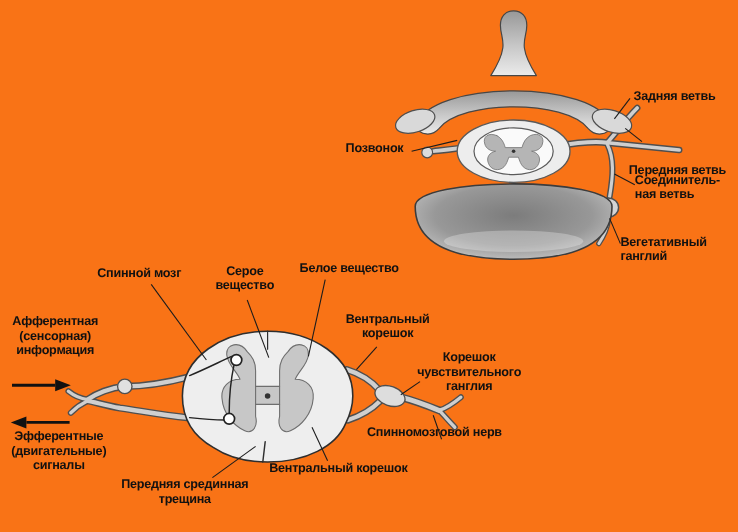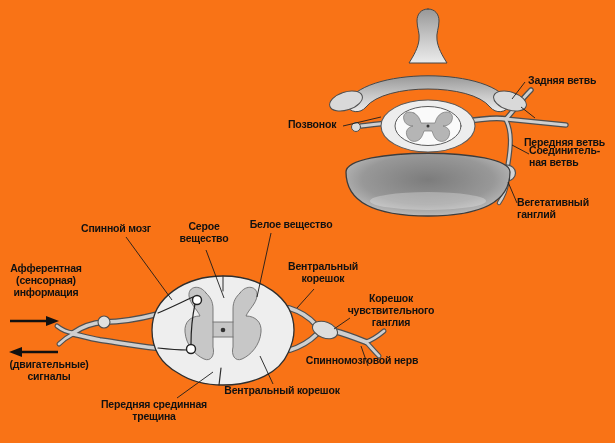--- a/index.html
+++ b/index.html
@@ -173,20 +173,21 @@
     <span>ганглия</span>
   </div>
 
   <div class="lbl center" style="left:2px;top:262px;width:88px;">
     <span>Афферентная</span>
     <span>(сенсорная)</span>
     <span>информация</span>
   </div>
 
   <div class="lbl center" style="left:2px;top:358px;width:94px;">
+    <span>Эфферентные</span>
     <span>(двигательные)</span>
     <span>сигналы</span>
   </div>
 
   <div class="lbl center" style="left:300px;top:354px;width:124px;">Спинномозговой нерв</div>
 
   <div class="lbl center" style="left:222px;top:384px;width:120px;">Вентральный корешок</div>
 
   <div class="lbl center" style="left:100px;top:398px;width:108px;">
     <span>Передняя срединная</span>

